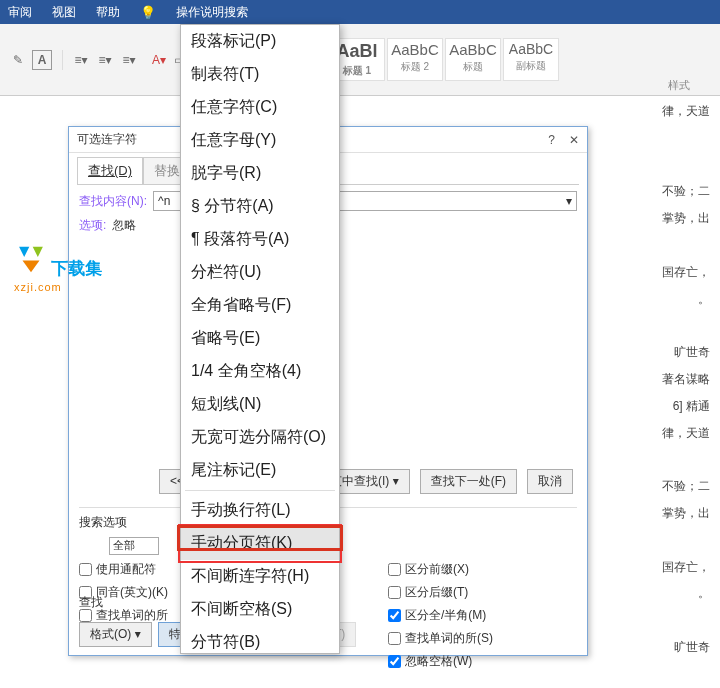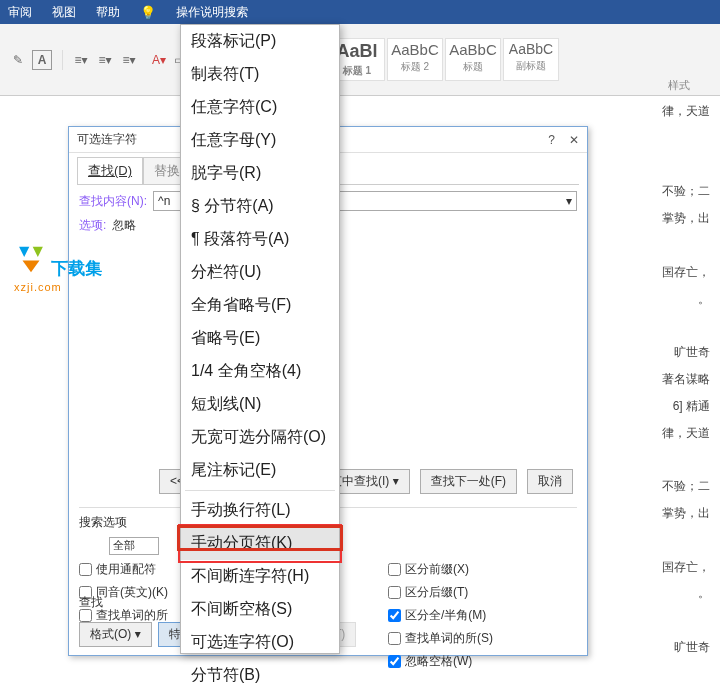--- a/index.html
+++ b/index.html
@@ -230,21 +230,20 @@
   <div class="item">无宽可选分隔符(O)</div>
   <div class="item">尾注标记(E)</div>
   <div class="sep"></div>
   <div class="item">手动换行符(L)</div>
   <div class="highlight-wrap">
     <div class="item hi">手动分页符(K)</div>
     <div class="redbox"></div>
   </div>
   <div class="item">不间断连字符(H)</div>
   <div class="item">不间断空格(S)</div>
-  <div class="item">可选连字符(O)</div>
   <div class="item">分节符(B)</div>
 
 </div>
 
 <div class="watermark">
   <svg class="xlogo" viewBox="0 0 40 40">
     <polygon points="6,8 18,8 12,20" fill="#00a0e9"></polygon>
     <polygon points="22,8 34,8 28,20" fill="#8fc31f"></polygon>
     <polygon points="10,24 30,24 20,38" fill="#ef8200"></polygon>
   </svg>

